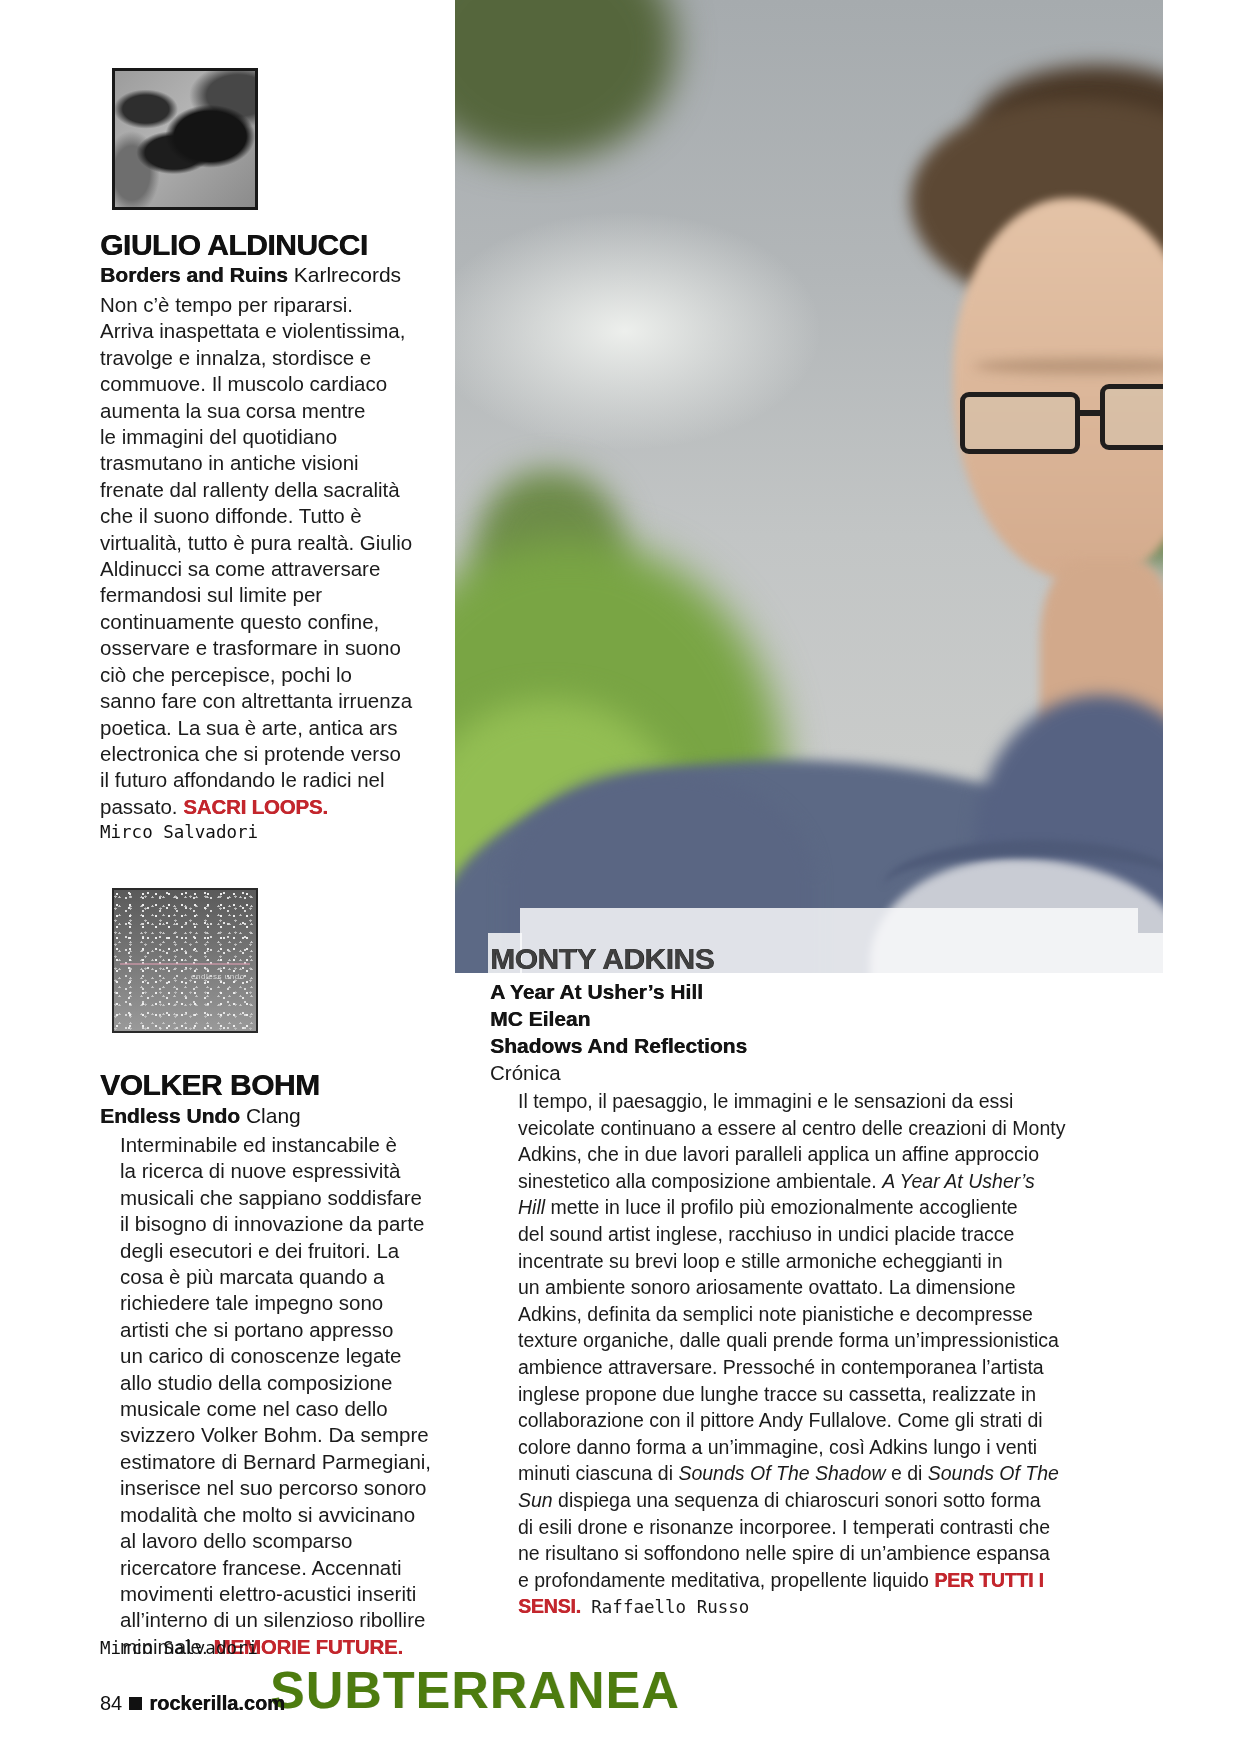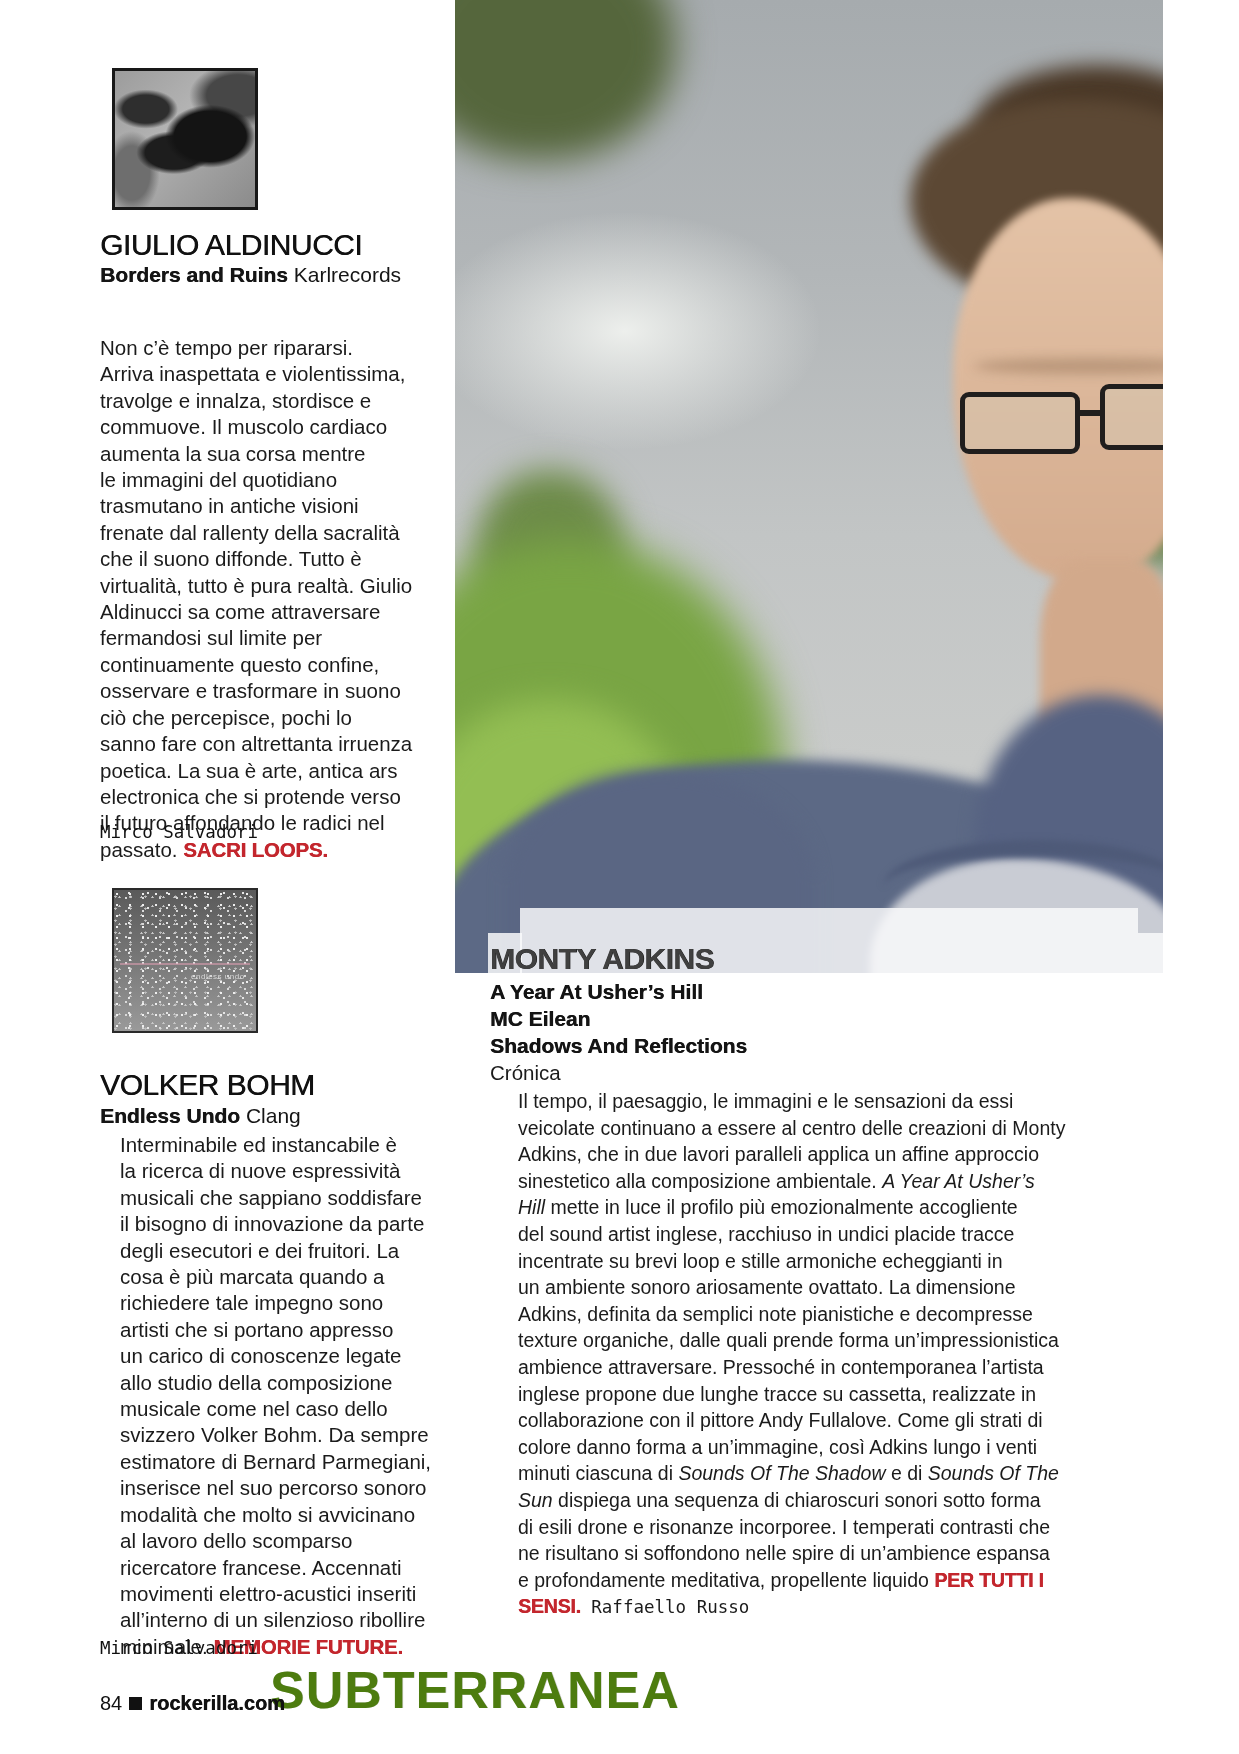--- a/index.html
+++ b/index.html
@@ -46,21 +46,21 @@
   .cover2-line{
     position:absolute;left:4%;right:4%;top:52%;height:2px;
     background:rgba(226,160,180,.55);
   }
   .cover2-caption{
     position:absolute;right:8%;top:58%;
     font-size:8px;color:#d8d8d8;letter-spacing:.5px;
   }
   .artist-h{
     position:absolute;left:100px;
-    font-size:30px;font-weight:400;letter-spacing:-.5px;color:#111;
+    font-size:30px;font-weight:700;letter-spacing:-.5px;color:#111;
     text-shadow:.5px 0 0 #111;
     white-space:nowrap;
     text-align:center;
   }
   .album-line{
     position:absolute;left:100px;font-size:21px;white-space:nowrap;color:#151515;
   }
   .album-line .alb{font-weight:800;text-shadow:.4px 0 0 #151515;}
   .album-line .lbl{font-weight:400;}
   .body-col{
@@ -150,21 +150,21 @@
 
 <div class="page">
 
   <div class="cover cover1"></div>
 
   <div class="artist-h" style="top:228px;">GIULIO ALDINUCCI</div>
   <div class="album-line" style="top:263px;">
     <span class="alb">Borders and Ruins</span>
     <span class="lbl"> <span>Karlrecords</span></span>
   </div>
-  <div class="body-col" style="top:292px;margin-top:43px;">
+  <div class="body-col" style="top:292px;">
       <div class="tl"><span class="seg-r">Non c’è tempo per ripararsi.</span></div>
       <div class="tl"><span class="seg-r">Arriva inaspettata e violentissima,</span></div>
       <div class="tl"><span class="seg-r">travolge e innalza, stordisce e</span></div>
       <div class="tl"><span class="seg-r">commuove. Il muscolo cardiaco</span></div>
       <div class="tl"><span class="seg-r">aumenta la sua corsa mentre</span></div>
       <div class="tl"><span class="seg-r">le immagini del quotidiano</span></div>
       <div class="tl"><span class="seg-r">trasmutano in antiche visioni</span></div>
       <div class="tl"><span class="seg-r">frenate dal rallenty della sacralità</span></div>
       <div class="tl"><span class="seg-r">che il suono diffonde. Tutto è</span></div>
       <div class="tl"><span class="seg-r">virtualità, tutto è pura realtà. Giulio</span></div>

